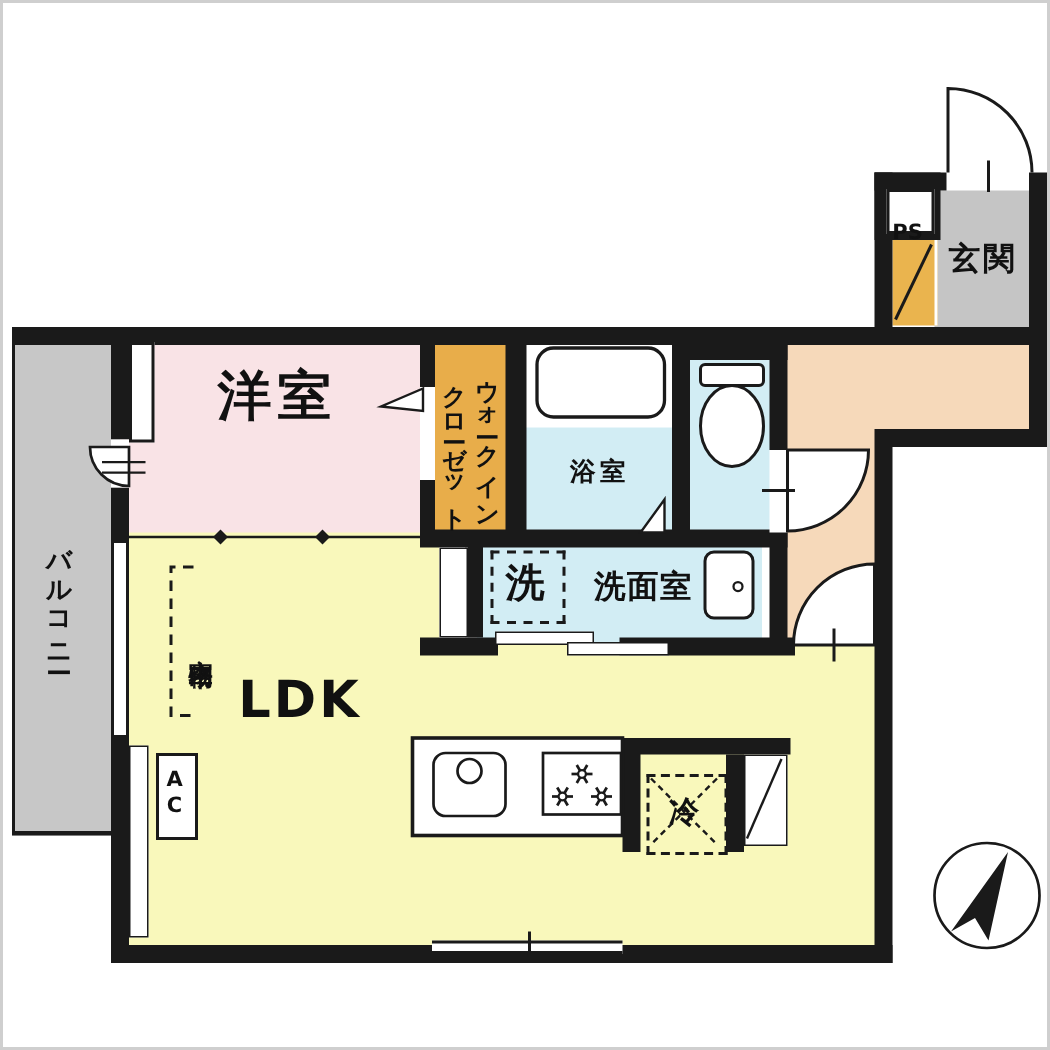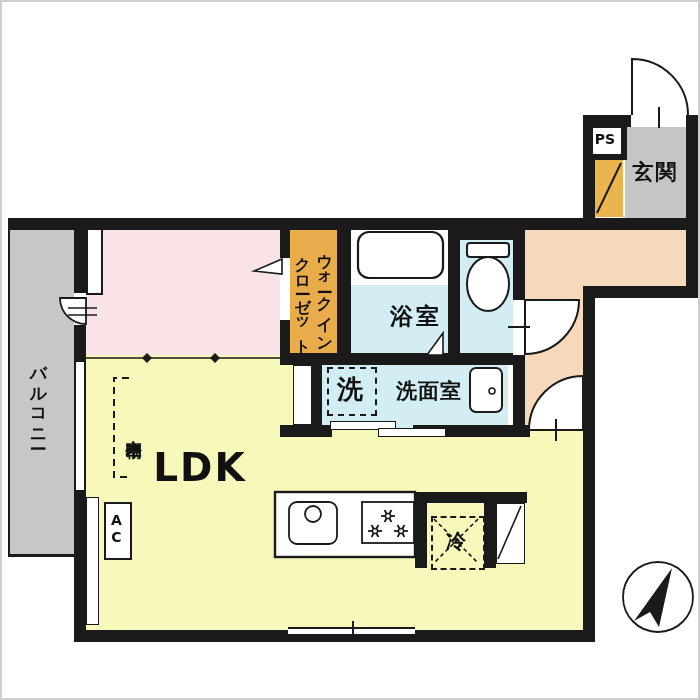--- a/index.html
+++ b/index.html
@@ -124,26 +124,27 @@
         <line x1="371.5" y1="525" x2="378.5" y2="537"></line>
         <line x1="378.5" y1="525" x2="371.5" y2="537"></line>
       <circle cx="375" cy="531" r="2.6" stroke-width="1.5"></circle>
       <line x1="394" y1="531" x2="408" y2="531"></line>
         <line x1="397.5" y1="525" x2="404.5" y2="537"></line>
         <line x1="404.5" y1="525" x2="397.5" y2="537"></line>
       <circle cx="401" cy="531" r="2.6" stroke-width="1.5"></circle>
     </g>
   </svg>
 
+  <div class="lbl" style="left:105px;top:244px;width:160px;height:42px;font-size:36px;letter-spacing:4px;">洋室</div>
   <div class="lbl vtext" style="left:316px;top:232px;height:124px;font-size:16px;">ウォークイン</div>
   <div class="lbl vtext" style="left:294px;top:235px;height:124px;font-size:16px;">クローゼット</div>
-  <div class="lbl" style="left:352px;top:302px;width:96px;height:28px;font-size:23px;letter-spacing:3px;margin-left:16px;">浴室</div>
+  <div class="lbl" style="left:352px;top:302px;width:96px;height:28px;font-size:17px;letter-spacing:3px;">浴室</div>
   <div class="lbl" style="left:327px;top:367px;width:46px;height:45px;font-size:26px;">洗</div>
   <div class="lbl" style="left:376px;top:378px;width:106px;height:26px;font-size:21px;letter-spacing:1px;text-align:right;">洗面室</div>
-  <div class="lbl" style="left:125px;top:443px;width:150px;height:50px;font-size:39px;letter-spacing:2px;">LDK</div>
+  <div class="lbl" style="left:125px;top:443px;width:150px;height:50px;font-size:34px;letter-spacing:2px;">LDK</div>
   <div class="lbl vtext" style="left:125px;top:384px;height:92px;font-size:16px;">室内物干</div>
   <div class="lbl vtext" style="left:106px;top:504px;width:20px;height:50px;font-size:14px;letter-spacing:1px;">AC</div>
   <div class="lbl" style="left:431px;top:516px;width:50px;height:50px;font-size:20px;">冷</div>
   <div class="lbl vtext" style="left:29px;top:332px;height:132px;font-size:17px;">バルコニー</div>
   <div class="lbl" style="left:623px;top:158px;width:65px;height:28px;font-size:21px;letter-spacing:2px;">玄関</div>
-  <div class="lbl" style="left:591px;top:126px;width:28px;height:26px;font-size:14px;">PS</div>
+  <div class="lbl" style="left:591px;top:142px;width:28px;height:26px;font-size:14px;">PS</div>
 
 </div>
 
 </body></html>

